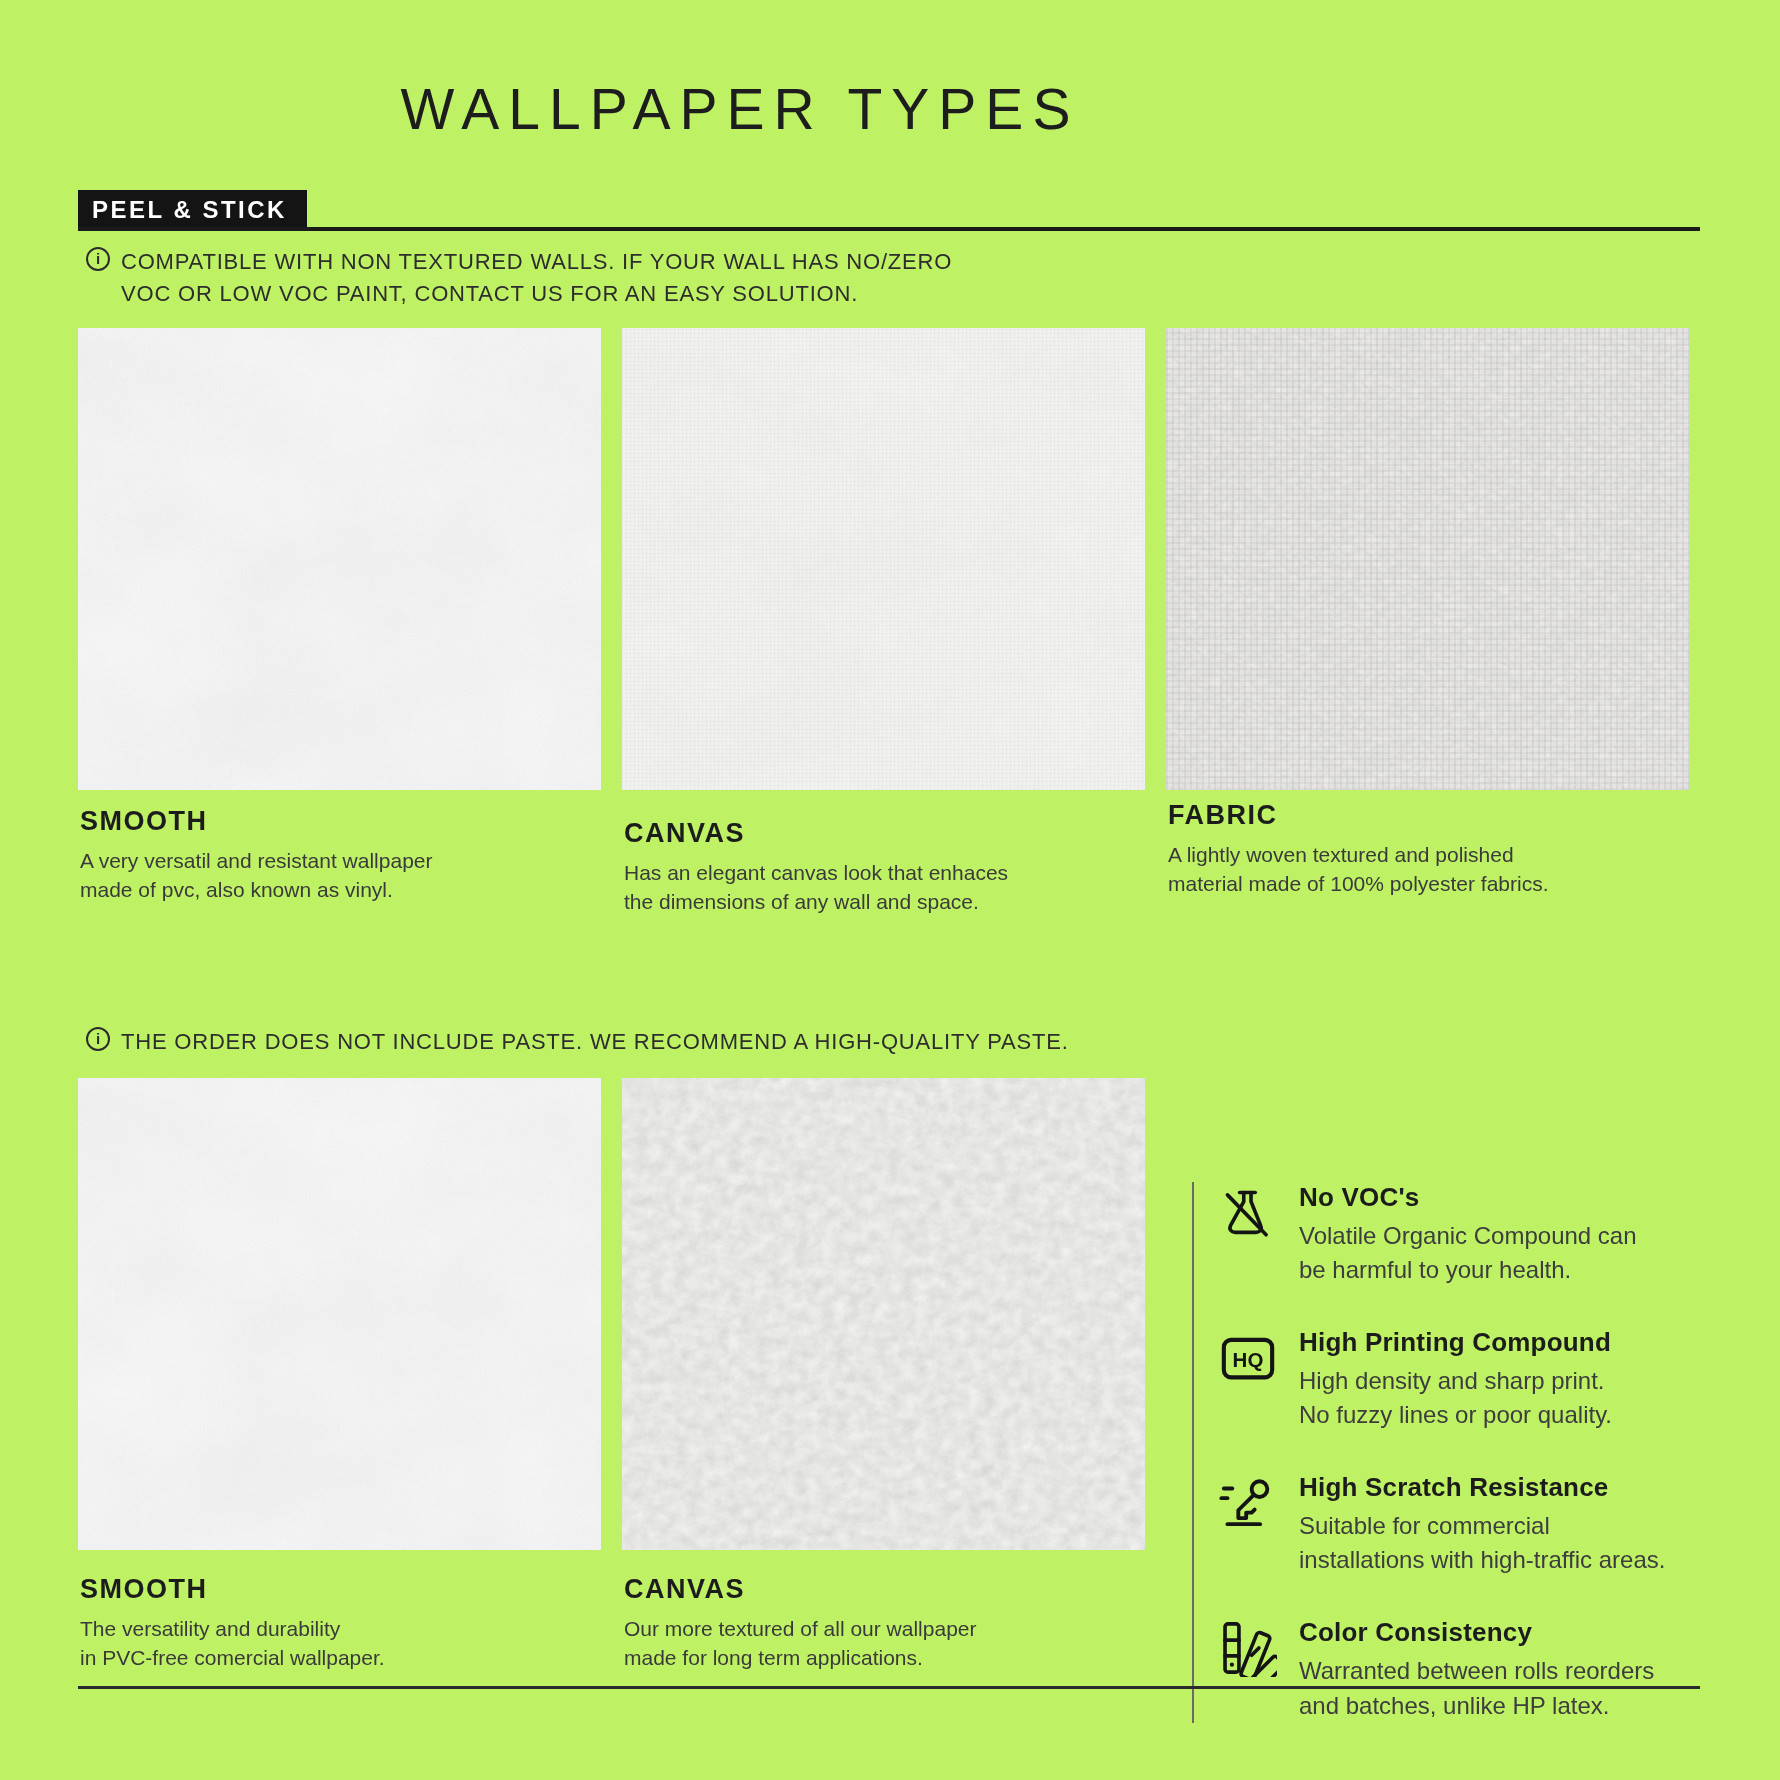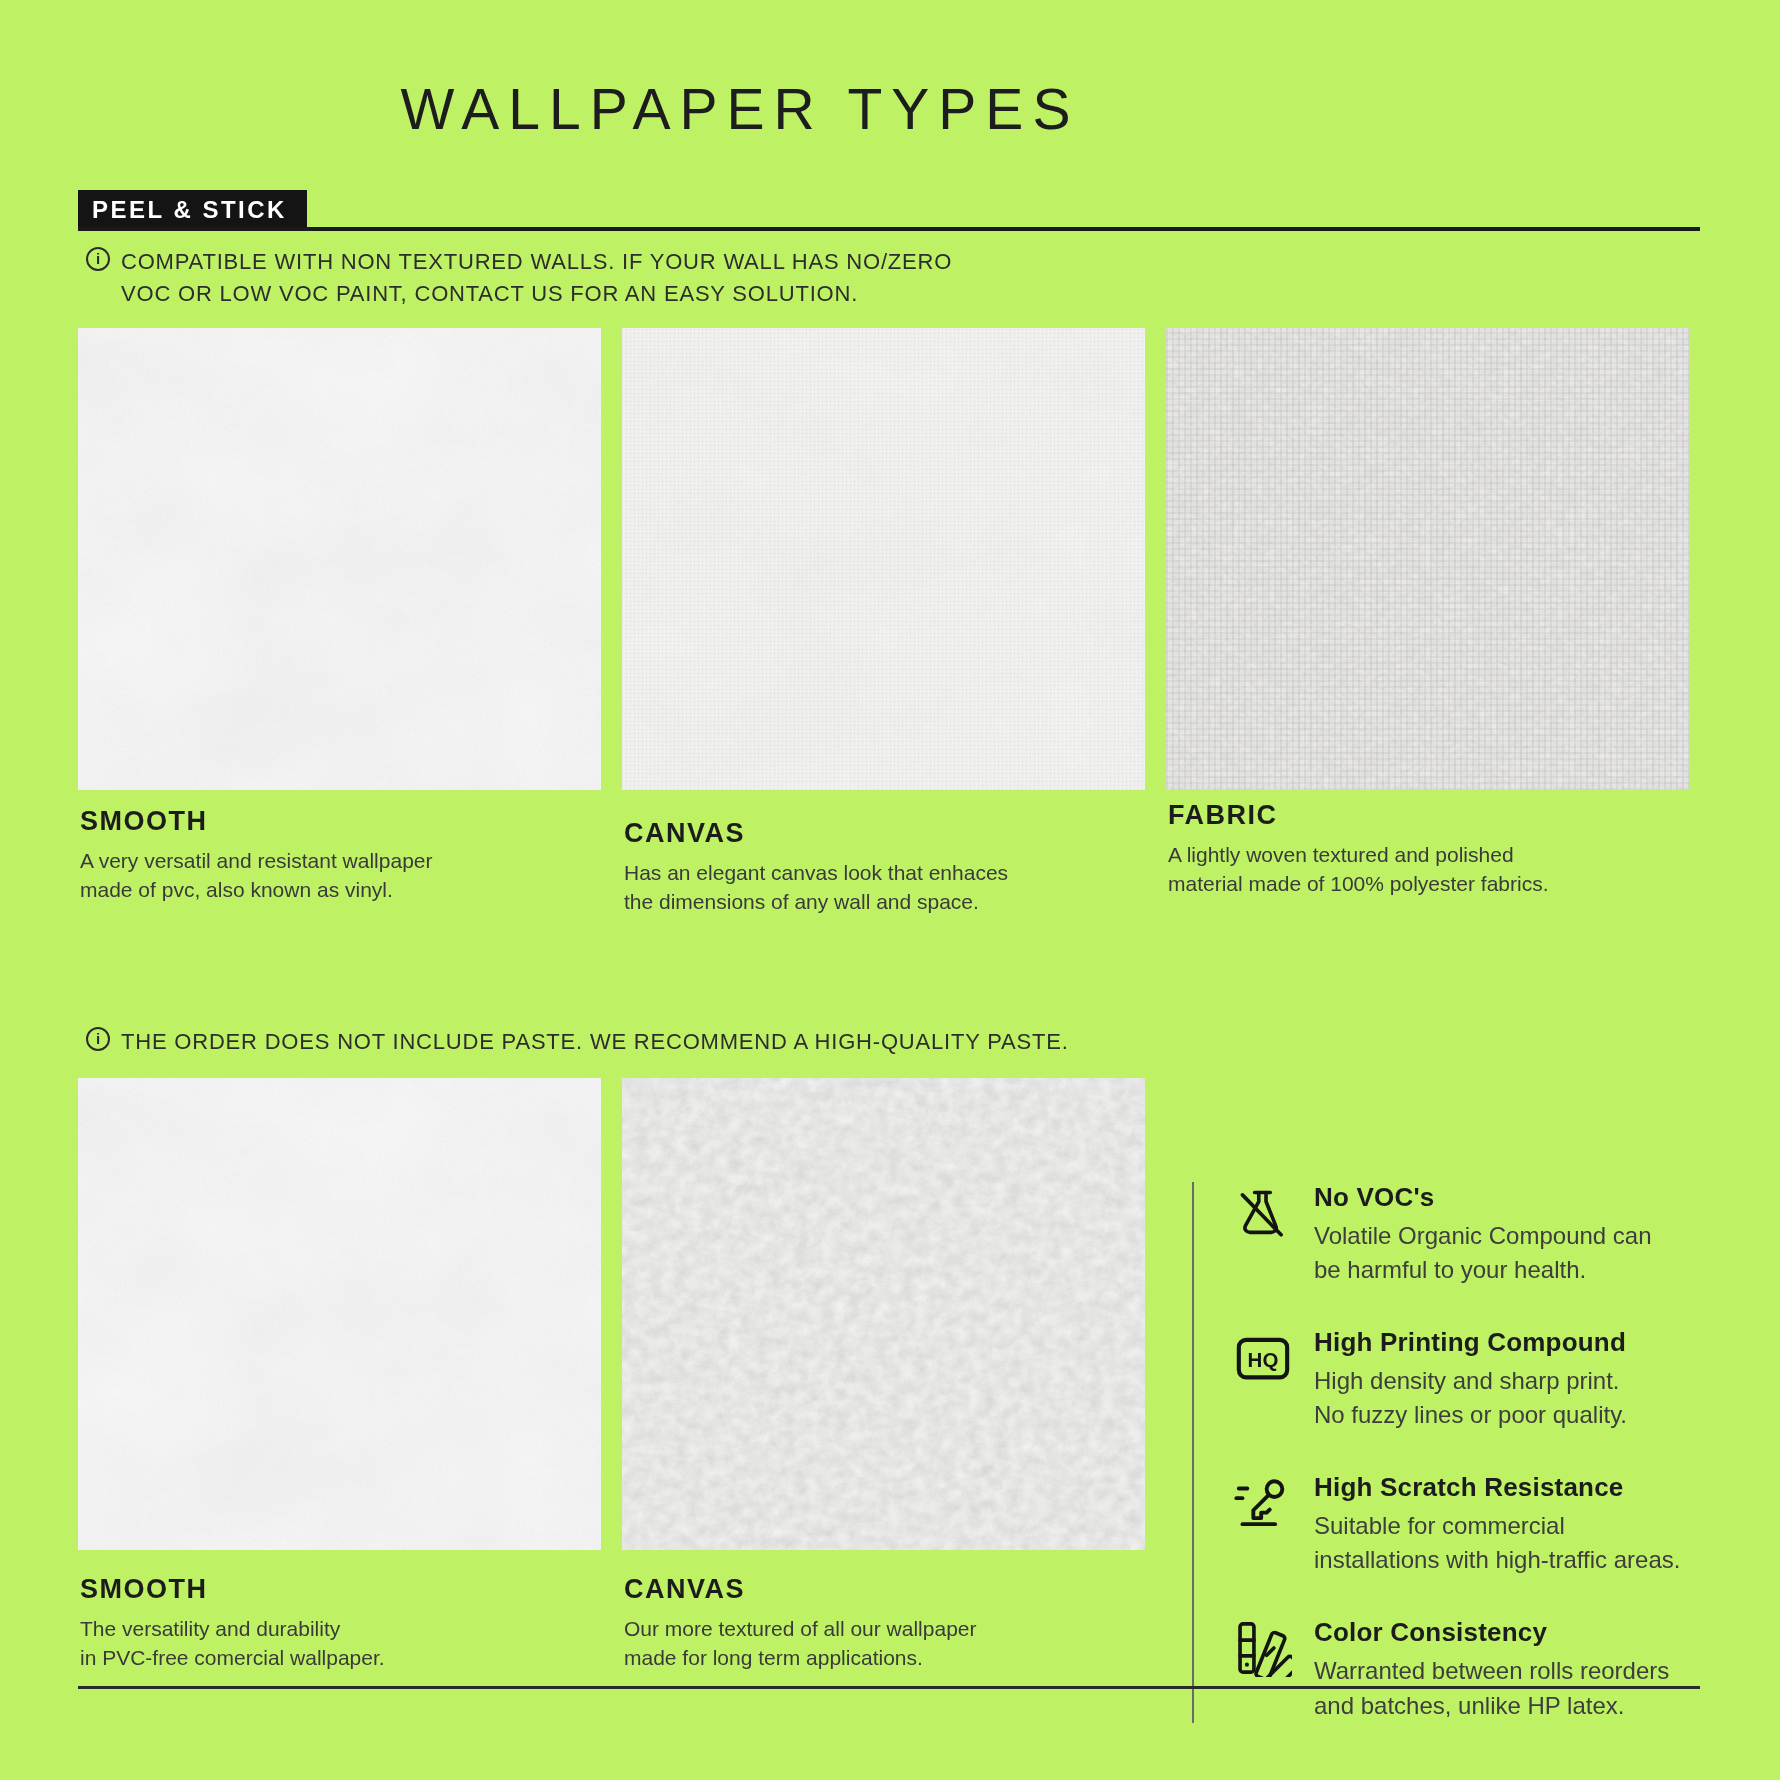--- a/index.html
+++ b/index.html
@@ -55,21 +55,21 @@
   .cap-name{font-size:27px;font-weight:600;letter-spacing:1.5px;color:#1c1c1c;}
   .cap-desc{margin-top:10px;font-size:21px;line-height:1.38;color:#3a3a3a;white-space:pre-line;}
 
   
   .quote-box{position:absolute;left:1186px;top:998px;width:456px;background:#ebebeb;
     border-left:7px solid #111111;padding:22px 16px 22px 32px;}
   .quote-text{font-size:25px;line-height:1.58;color:#222222;white-space:pre-line;}
 
   
   .features{position:absolute;left:1192px;top:1182px;width:520px;border-left:2px solid #6a6a6a;
-    padding-left:40px;box-sizing:border-box;}
+    padding-left:25px;box-sizing:border-box;}
   .feature{display:flex;gap:22px;margin-bottom:40px;}
   .feature:last-child{margin-bottom:0;}
   .f-icon{flex:0 0 58px;width:58px;height:58px;margin-top:2px;}
   .f-icon svg{width:58px;height:58px;display:block;}
   .f-title{font-size:26px;font-weight:700;color:#1c1c1c;letter-spacing:0.2px;}
   .f-desc{margin-top:6px;font-size:24px;line-height:1.42;color:#3d3d3d;white-space:pre-line;}
 
   
   .bottom-rule{position:absolute;left:78px;top:1686px;width:1622px;height:3px;background:#2a2a2a;}
 

